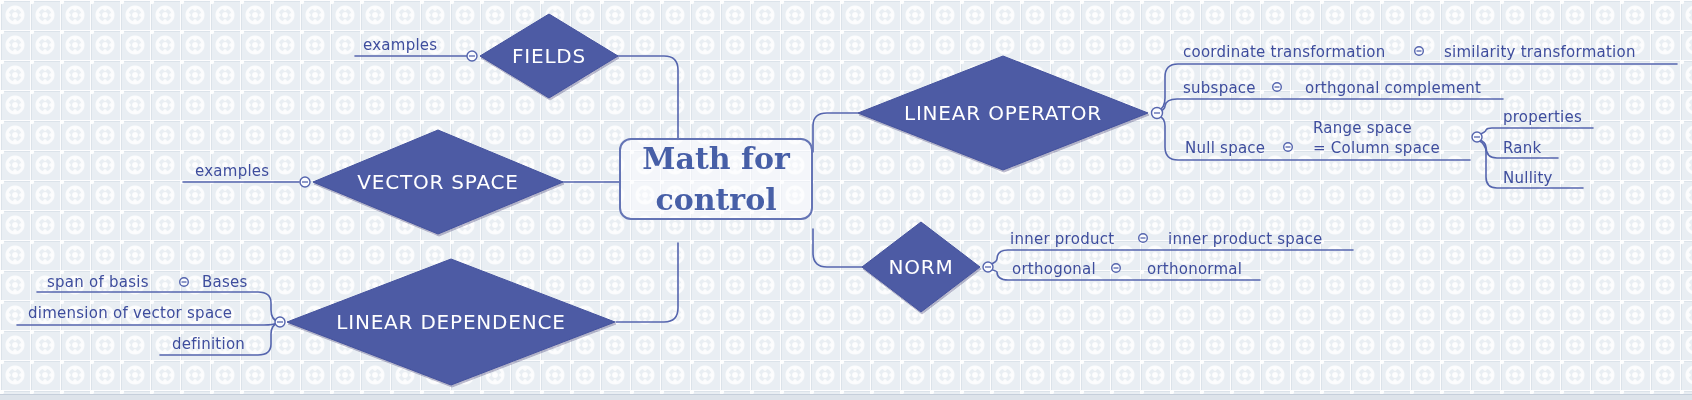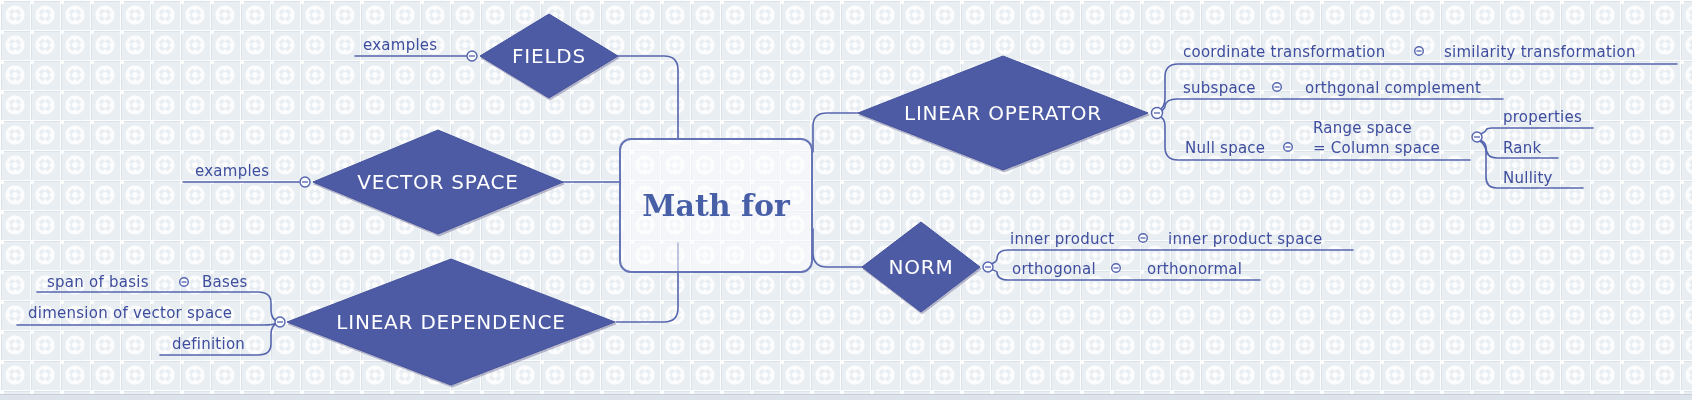--- a/index.html
+++ b/index.html
@@ -20,21 +20,21 @@
     background-size:30px 30px;
   }
   svg.map{position:absolute;left:0;top:0;}
   .branch{stroke:#5565ae;stroke-width:1.6;fill:none;stroke-linecap:round;}
   .diamond{fill:#4d5ba4;stroke:#44529d;stroke-width:1;filter:drop-shadow(1.5px 2.5px 0px rgba(70,62,118,0.35));}
   .dtitle{fill:#ffffff;font-size:20px;letter-spacing:0.8px;text-anchor:middle;font-family:"DejaVu Sans","Liberation Sans",sans-serif;}
   .lbl{fill:#3e4d9d;font-size:15px;letter-spacing:0.25px;font-family:"DejaVu Sans","Liberation Sans",sans-serif;}
   .collapse{fill:#fafbfe;stroke:#5565ae;stroke-width:1.4;}
   .minus{stroke:#5565ae;stroke-width:1.3;}
   .root-topic{
-    position:absolute;left:619px;top:138px;width:194px;height:135px;
+    position:absolute;left:619px;top:138px;width:194px;height:82px;
     border:2px solid #6474b5;border-radius:12px;
     background:rgba(253,254,255,0.55);
     display:flex;flex-direction:column;align-items:center;justify-content:center;
     font-family:"DejaVu Serif","Liberation Serif",serif;font-weight:bold;
     font-size:30px;line-height:41px;color:#475fa7;text-align:center;
     box-sizing:border-box;
   }
   .bottom-strip{position:absolute;left:0;bottom:0;width:100%;height:5px;background:#dde3ea;border-top:1px solid rgba(165,177,197,0.4);}
 </style>
 </head>
@@ -142,16 +142,17 @@
         <line class="minus" x1="1140.5" y1="238" x2="1145.5" y2="238"></line>
     </g>
     <g>
       <circle class="collapse" cx="1116" cy="268" r="4.3"></circle>
         <line class="minus" x1="1113.5" y1="268" x2="1118.5" y2="268"></line>
     </g>
   </svg>
 
   <div class="root-topic">
     <span>Math for</span>
+    <span>control</span>
   </div>
 
   <div class="bottom-strip"></div>
 </div>
 
 </body></html>

